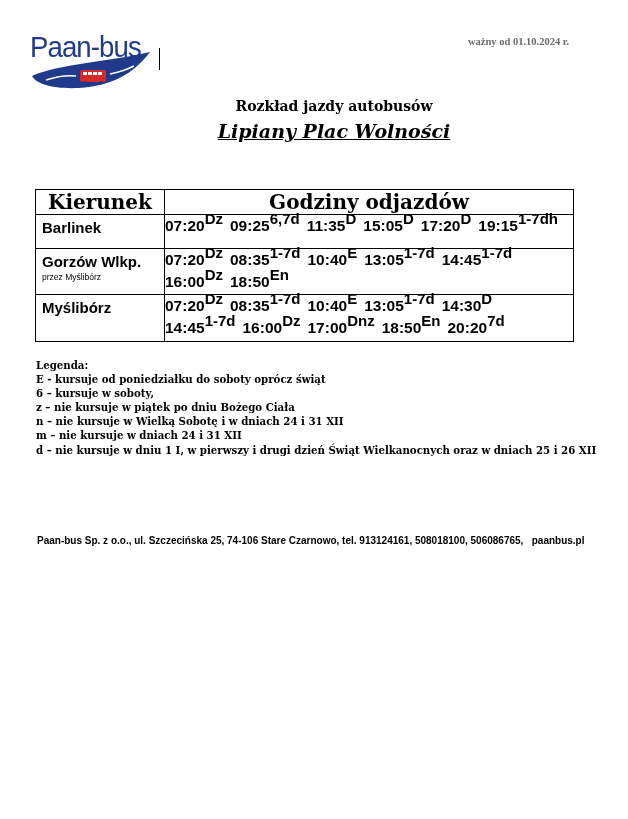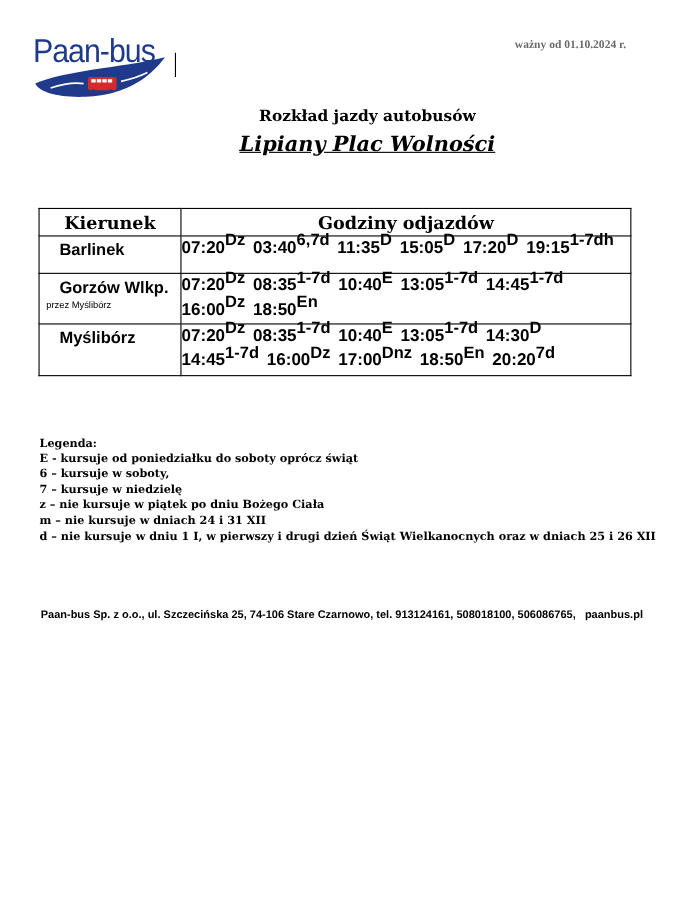--- a/index.html
+++ b/index.html
@@ -6,33 +6,33 @@
   body { width:628px; height:819px; position:relative; overflow:hidden; color:#000; }
   .logo { position:absolute; left:28px; top:34px; width:130px; height:58px; }
   .logo-text { position:absolute; left:2px; top:-4px; font-family:"Liberation Sans", sans-serif; font-size:30px; color:#1f3a8a; letter-spacing:-1px; font-weight:normal; transform:scaleX(0.92); transform-origin:left top; }
   .logo svg { position:absolute; left:0; top:0; }
   .logo-bar { position:absolute; left:159px; top:48px; width:1px; height:22px; background:#000; }
   .valid { position:absolute; left:468px; top:36px; font-family:Liberation Serif, serif; font-size:10.5px; font-weight:bold; color:#6b6b6b; }
   .title1 { position:absolute; left:0; width:668px; top:98px; text-align:center; font-family:"DejaVu Serif", serif; font-size:14px; font-weight:bold; }
   .title2 { position:absolute; left:0; width:668px; top:120px; text-align:center; font-family:"DejaVu Serif", serif; font-size:19px; font-weight:bold; font-style:italic; text-decoration:underline; }
   table.tt { position:absolute; left:35px; top:189px; width:539px; border-collapse:collapse; font-family:"Liberation Sans", sans-serif; }
   table.tt td, table.tt th { border:1px solid #000; padding:0; vertical-align:top; }
-  table.tt th { font-family:"DejaVu Serif", serif; font-size:16px; font-weight:bold; height:24px; vertical-align:middle; }
+  table.tt th { font-family:"DejaVu Serif", serif; font-size:20px; font-weight:bold; height:24px; vertical-align:middle; }
   .col1 { width:128px; }
-  .dir { font-size:15px; font-weight:bold; padding:4px 0 0 6px; display:block;margin-left:12px; }
+  .dir { font-size:15px; font-weight:bold; padding:4px 0 0 6px; display:block; }
   .via { font-size:8.5px; padding-left:6px; display:block; margin-top:2px; }
   .times { padding:3px 0 0 6px; font-size:15.5px; font-weight:bold; line-height:22px; }
   .t { margin-right:7px; white-space:nowrap; }
   .t sup { font-size:15px; font-weight:bold; vertical-align:7px; line-height:0; }
   .row1 td { height:33px; }
   .row2 td { height:45px; }
   .row3 td { height:46px; }
-  .legend { position:absolute; left:36px; top:396px; font-family:"DejaVu Serif", serif; font-size:10.2px; font-weight:bold; line-height:14.1px; }
+  .legend { position:absolute; left:36px; top:358px; font-family:"DejaVu Serif", serif; font-size:10.2px; font-weight:bold; line-height:14.1px; }
   .legend div { white-space:nowrap; }
-  .footer { position:absolute; left:37px; top:554px; font-family:"Liberation Sans", sans-serif; font-size:10px; font-weight:bold; white-space:pre; }
+  .footer { position:absolute; left:37px; top:535px; font-family:"Liberation Sans", sans-serif; font-size:10px; font-weight:bold; white-space:pre; }
 </style>
 </head>
 <body>
 
 <div class="logo">
   <svg width="130" height="60" viewBox="0 0 130 60">
     <path d="M4 42 C 30 30, 80 28, 122 18 C 110 34, 90 52, 50 54 C 25 55, 8 50, 4 42 Z" fill="#1f3a8a"></path>
     <path d="M18 46 C 30 42, 40 41, 48 42" stroke="#ffffff" stroke-width="1.5" fill="none"></path>
     <path d="M82 40 C 92 38, 100 35, 106 32" stroke="#ffffff" stroke-width="1.5" fill="none"></path>
     <g>
@@ -59,21 +59,21 @@
     <tr>
       <th class="col1">Kierunek</th>
       <th>Godziny odjazdów</th>
     </tr>
   </thead>
   <tbody id="tt-body">
       <tr class="row1">
         <td class="col1">
           <span class="dir">Barlinek</span>
         </td>
-        <td class="times"><span class="t"><span>07:20</span><sup>Dz</sup></span><span class="t"><span>03:40</span><sup>6,7d</sup></span><span class="t"><span>11:35</span><sup>D</sup></span><span class="t"><span>15:05</span><sup>D</sup></span><span class="t"><span>17:20</span><sup>D</sup></span><span class="t"><span>19:15</span><sup>1-7dh</sup></span></td>
+        <td class="times"><span class="t"><span>07:20</span><sup>Dz</sup></span><span class="t"><span>09:25</span><sup>6,7d</sup></span><span class="t"><span>11:35</span><sup>D</sup></span><span class="t"><span>15:05</span><sup>D</sup></span><span class="t"><span>17:20</span><sup>D</sup></span><span class="t"><span>19:15</span><sup>1-7dh</sup></span></td>
       </tr>
       <tr class="row2">
         <td class="col1">
           <span class="dir">Gorzów Wlkp.</span>
           <span class="via">przez Myślibórz</span>
         </td>
         <td class="times"><span class="t"><span>07:20</span><sup>Dz</sup></span><span class="t"><span>08:35</span><sup>1-7d</sup></span><span class="t"><span>10:40</span><sup>E</sup></span><span class="t"><span>13:05</span><sup>1-7d</sup></span><span class="t"><span>14:45</span><sup>1-7d</sup></span><br><span class="t"><span>16:00</span><sup>Dz</sup></span><span class="t"><span>18:50</span><sup>En</sup></span></td>
       </tr>
       <tr class="row3">
         <td class="col1">
@@ -82,20 +82,20 @@
         <td class="times"><span class="t"><span>07:20</span><sup>Dz</sup></span><span class="t"><span>08:35</span><sup>1-7d</sup></span><span class="t"><span>10:40</span><sup>E</sup></span><span class="t"><span>13:05</span><sup>1-7d</sup></span><span class="t"><span>14:30</span><sup>D</sup></span><br><span class="t"><span>14:45</span><sup>1-7d</sup></span><span class="t"><span>16:00</span><sup>Dz</sup></span><span class="t"><span>17:00</span><sup>Dnz</sup></span><span class="t"><span>18:50</span><sup>En</sup></span><span class="t"><span>20:20</span><sup>7d</sup></span></td>
       </tr>
     </tbody>
 </table>
 
 <div class="legend">
   <div>Legenda:</div>
   <div id="legend-items">
       <div>E  - kursuje od poniedziałku do soboty oprócz świąt</div>
       <div>6 – kursuje w soboty,</div>
-      <div>7 – kursuje w niedzielę</div>
       <div>z – nie kursuje w piątek po dniu Bożego Ciała</div>
+      <div>n – nie kursuje w Wielką Sobotę i w dniach 24 i 31 XII</div>
       <div>m – nie kursuje w dniach 24 i 31 XII</div>
       <div>d – nie kursuje w dniu 1 I, w pierwszy i drugi dzień Świąt Wielkanocnych oraz w dniach 25 i 26 XII</div>
     </div>
 </div>
 
 <div class="footer">Paan-bus Sp. z o.o., ul. Szczecińska 25, 74-106 Stare Czarnowo, tel. 913124161, 508018100, 506086765,   paanbus.pl</div>
 
 </body></html>

